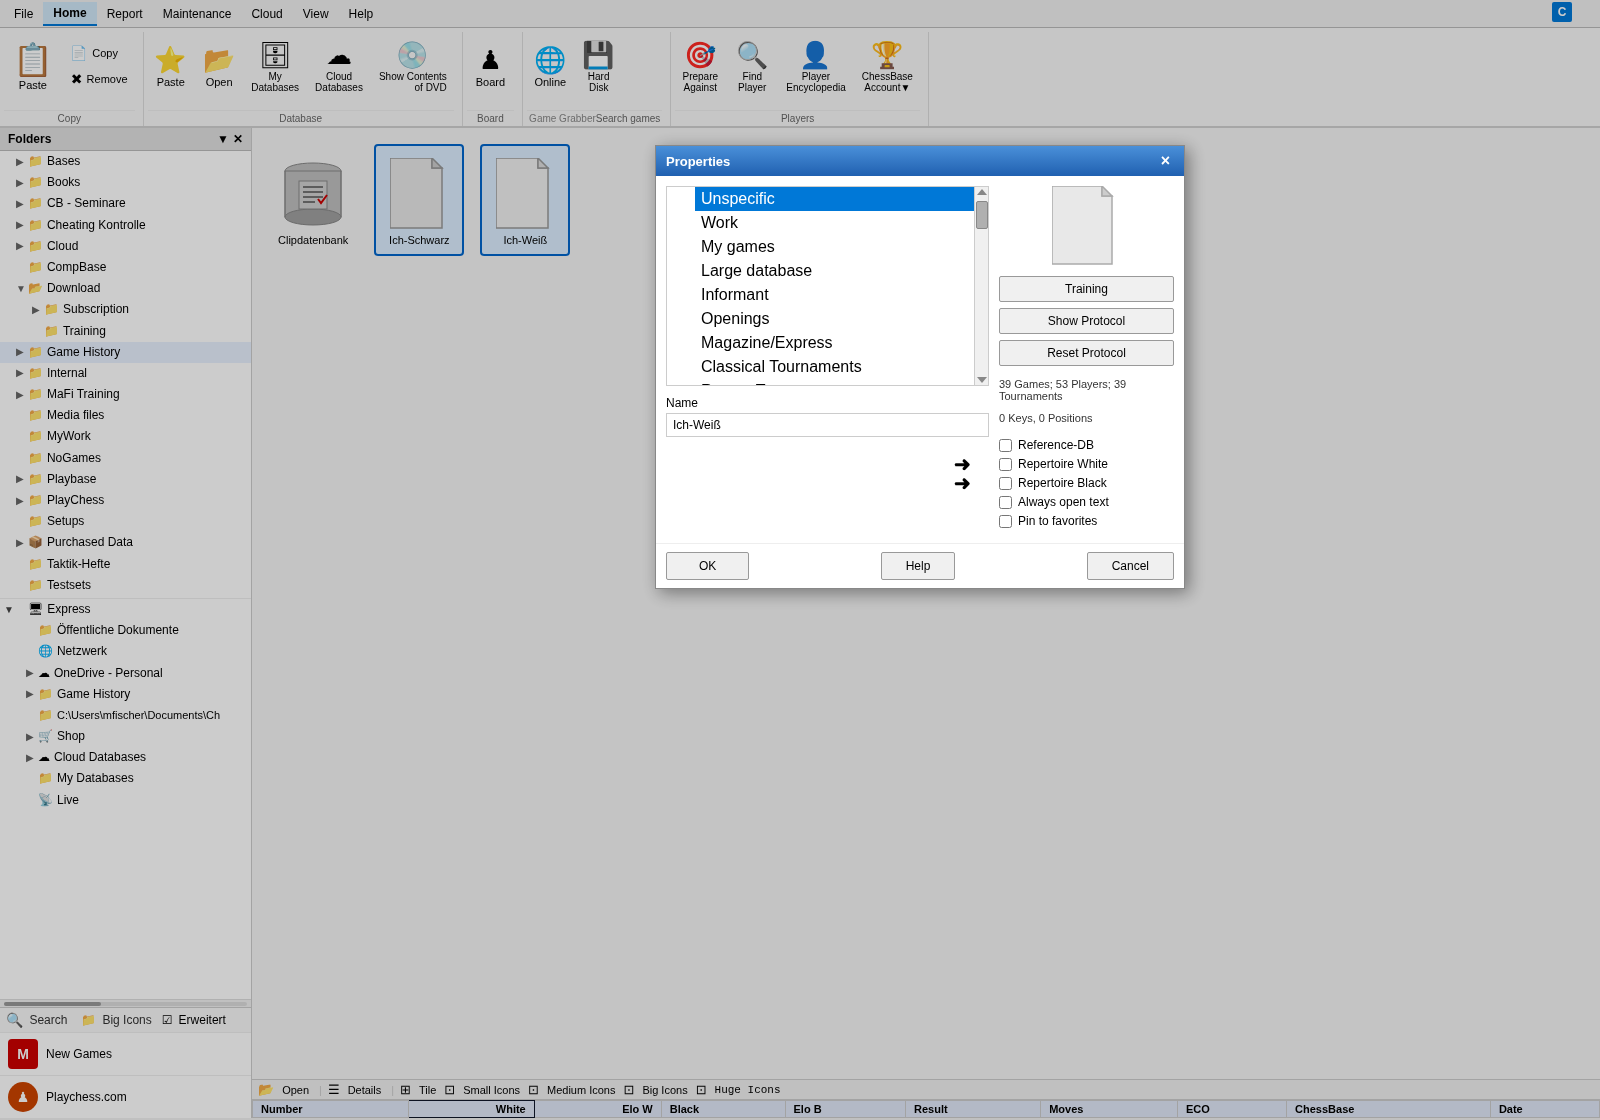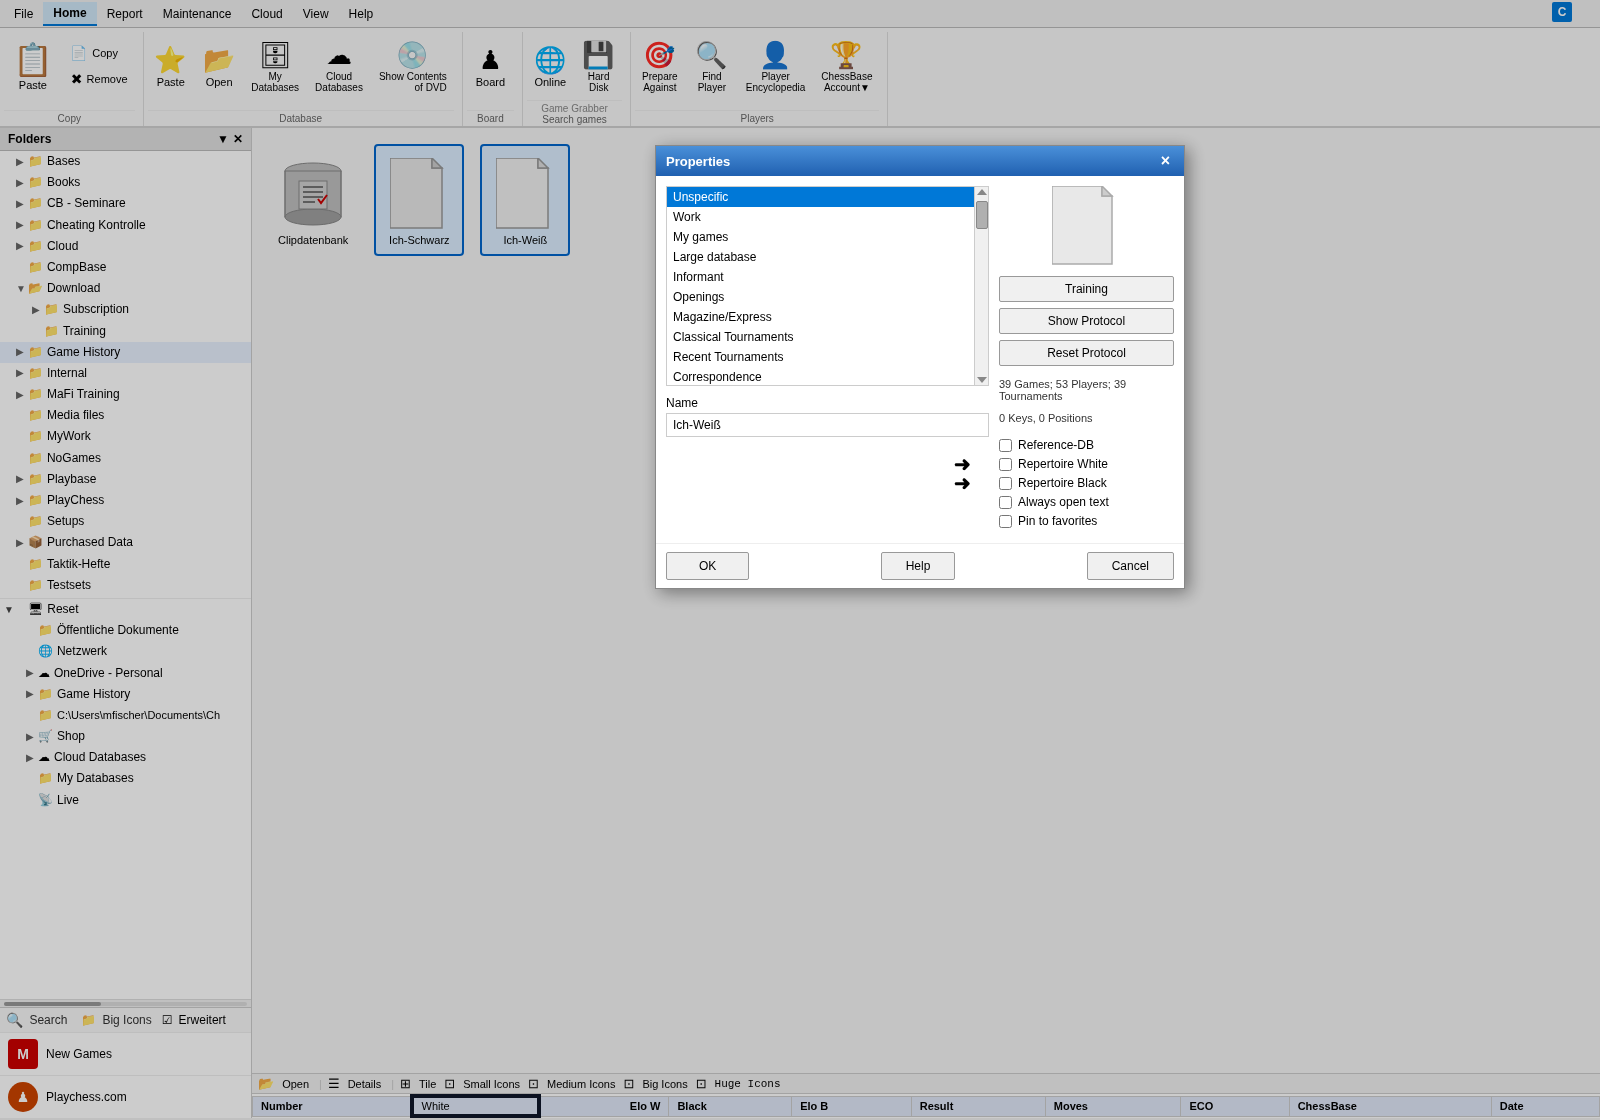--- a/index.html
+++ b/index.html
@@ -86,21 +86,21 @@
     <div style="display: flex; flex: 1; align-items: flex-start; gap: 2px;">
       <div style="display: flex; flex-direction: column; align-items: center; padding: 4px 6px; cursor: pointer; border: 1px solid transparent; border-radius: 2px; min-width: 44px; height: 68px; justify-content: center;">
         <span style="font-size: 26px;">🌐</span>
         <span style="font-size: 11px;">Online</span>
       </div>
       <div style="display: flex; flex-direction: column; align-items: center; padding: 4px 6px; cursor: pointer; border: 1px solid transparent; border-radius: 2px; min-width: 44px; height: 68px; justify-content: center; text-align: center;">
         <span style="font-size: 26px;">💾</span>
         <span style="font-size: 10px; text-align: center;">Hard<br>Disk</span>
       </div>
     </div>
-    <div style="text-align: center; font-size: 10px; color: #666; padding: 2px; border-top: 1px solid #eee; display: flex; flex-direction: column;">
+    <div style="text-align: right; font-size: 10px; color: #666; padding: 2px; border-top: 1px solid #eee; display: flex; flex-direction: row;">
       <span style="color: #888; font-size: 10px;">Game Grabber</span>
       <span>Search games</span>
     </div>
   </div>
 
   <div style="display: flex; flex-direction: column; border-right: 1px solid #ddd; padding-right: 8px; margin-right: 4px;">
     <div style="display: flex; flex: 1; align-items: flex-start; gap: 2px;">
       <div style="display: flex; flex-direction: column; align-items: center; padding: 4px 6px; cursor: pointer; border: 1px solid transparent; border-radius: 2px; min-width: 50px; height: 68px; justify-content: center; text-align: center;">
         <span style="font-size: 26px;">🎯</span>
         <span style="font-size: 10px; text-align: center;">Prepare<br>Against</span>
@@ -259,21 +259,21 @@
         <span style="width: 12px;"></span>
           <span style="width: 12px; color: #666; font-size: 10px;"></span>
           <span style="margin-right: 4px;">📁</span>
           <span>Testsets</span>
       </div>
 
       <div style="display: flex; align-items: center; padding: 1px 4px; cursor: pointer; border-top: 1px solid #eee; margin-top: 2px;">
         <span style="width: 12px; color: #444; font-size: 10px;">▼</span>
           <span style="width: 12px;"></span>
           <span style="margin-right: 4px;">🖥</span>
-          <span>Reset</span>
+          <span>Express</span>
       </div>
       <div style="display: flex; align-items: center; padding: 1px 4px; cursor: pointer; padding-left: 14px;">
         <span style="width: 12px;"></span>
           <span style="width: 12px; color: #666; font-size: 10px;"></span>
           <span style="margin-right: 4px;">📁</span>
           <span>Öffentliche Dokumente</span>
       </div>
       <div style="display: flex; align-items: center; padding: 1px 4px; cursor: pointer; padding-left: 14px;">
         <span style="width: 12px;"></span>
           <span style="width: 12px; color: #666; font-size: 10px;"></span>
@@ -412,21 +412,21 @@
       <span style="font-size: 13px;">⊡</span>
       <span style="cursor: pointer; padding: 1px 4px; font-family: Liberation Mono, monospace;">Huge Icons</span>
     </div>
 
 
     <div style="background: white; overflow-x: auto;">
       <table style="width: 100%; border-collapse: collapse; font-size: 11px;">
         <thead>
           <tr>
             <th style="background: #e0e8f8; border: 1px solid #ccc; padding: 2px 8px; text-align: left; font-weight: bold;">Number</th>
-            <th style="background: #e0e8f8; border: 4px solid #0f172a; padding: 2px 8px; text-align: left; font-weight: normal;">White</th>
+            <th style="background: #e0e8f8; border: 1px solid #0f172a; padding: 2px 8px; text-align: right; font-weight: bold;">White</th>
             <th style="background: #e0e8f8; border: 1px solid #ccc; padding: 2px 8px; text-align: right; font-weight: bold;">Elo W</th>
             <th style="background: #e0e8f8; border: 1px solid #ccc; padding: 2px 8px; text-align: left; font-weight: bold;">Black</th>
             <th style="background: #e0e8f8; border: 1px solid #ccc; padding: 2px 8px; text-align: left; font-weight: bold;">Elo B</th>
             <th style="background: #e0e8f8; border: 1px solid #ccc; padding: 2px 8px; text-align: left; font-weight: bold;">Result</th>
             <th style="background: #e0e8f8; border: 1px solid #ccc; padding: 2px 8px; text-align: left; font-weight: bold;">Moves</th>
             <th style="background: #e0e8f8; border: 1px solid #ccc; padding: 2px 8px; text-align: left; font-weight: bold;">ECO</th>
             <th style="background: #e0e8f8; border: 1px solid #ccc; padding: 2px 8px; text-align: left; font-weight: bold;">ChessBase</th>
             <th style="background: #e0e8f8; border: 1px solid #ccc; padding: 2px 8px; text-align: left; font-weight: bold;">Date</th>
           </tr>
         </thead>
@@ -447,21 +447,21 @@
   </div>
 
   <div style="padding: 10px;">
 
 
     <div style="display: flex; gap: 10px;">
 
       <div style="flex: 1;">
 
         <div style="border: 1px solid #ccc; height: 200px; overflow: hidden; display: flex;">
-          <div style="flex: 1; overflow-y: auto; font-size: 12px;">
+          <div style="flex: 1; overflow-y: auto; font-size: 16px; margin-left: 28px;">
             <div style="padding: 3px 6px; cursor: pointer; background: #0078d7; color: white;">Unspecific</div>
             <div style="padding: 3px 6px; cursor: pointer;">Work</div>
             <div style="padding: 3px 6px; cursor: pointer;">My games</div>
             <div style="padding: 3px 6px; cursor: pointer;">Large database</div>
             <div style="padding: 3px 6px; cursor: pointer;">Informant</div>
             <div style="padding: 3px 6px; cursor: pointer;">Openings</div>
             <div style="padding: 3px 6px; cursor: pointer;">Magazine/Express</div>
             <div style="padding: 3px 6px; cursor: pointer;">Classical Tournaments</div>
             <div style="padding: 3px 6px; cursor: pointer;">Recent Tournaments</div>
             <div style="padding: 3px 6px; cursor: pointer;">Correspondence</div>

